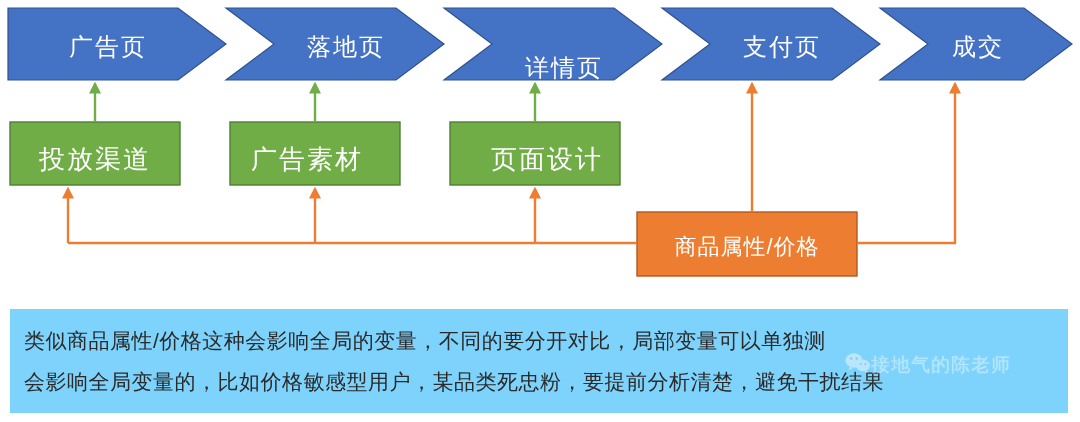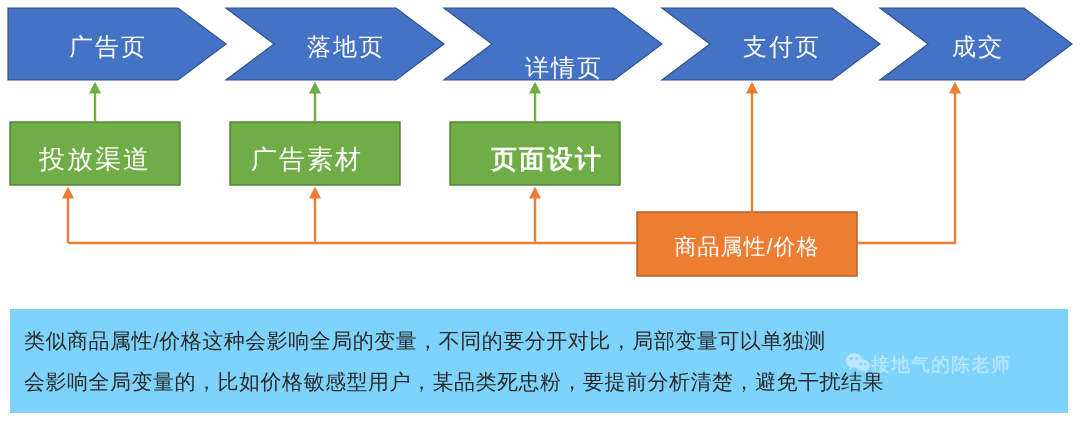--- a/index.html
+++ b/index.html
@@ -123,21 +123,21 @@
   </svg>
 
   <div class="chev-label" style="left:8px;top:31px;width:200px;font-family:Liberation Serif, serif;">广告页</div>
   <div class="chev-label" style="left:246px;top:31px;width:200px;">落地页</div>
   <div class="chev-label" style="left:464px;top:26px;width:200px;margin-top:26px;">详情页</div>
   <div class="chev-label" style="left:682px;top:31px;width:200px;">支付页</div>
   <div class="chev-label" style="left:898px;top:31px;width:160px;">成交</div>
 
   <div class="green-label" style="left:10px;top:142px;width:170px;">投放渠道</div>
   <div class="green-label" style="left:230px;top:142px;width:154px;">广告素材</div>
-  <div class="green-label" style="left:450px;top:142px;width:194px;font-weight:bold;">页面设计</div>
+  <div class="green-label" style="left:450px;top:142px;width:194px;">页面设计</div>
 
   <div class="orange-label" style="left:637px;top:232px;width:220px;text-align:center;">商品属性/价格</div>
 
   <div id="note-panel">
     <div class="note-line" id="note-line-1">类似商品属性/价格这种会影响全局的变量，不同的要分开对比，局部变量可以单独测</div>
     <div class="note-line" id="note-line-2">会影响全局变量的，比如价格敏感型用户，某品类死忠粉，要提前分析清楚，避免干扰结果</div>
   </div>
 
   <div id="watermark">
     <svg width="26" height="22" viewBox="0 0 26 22">

